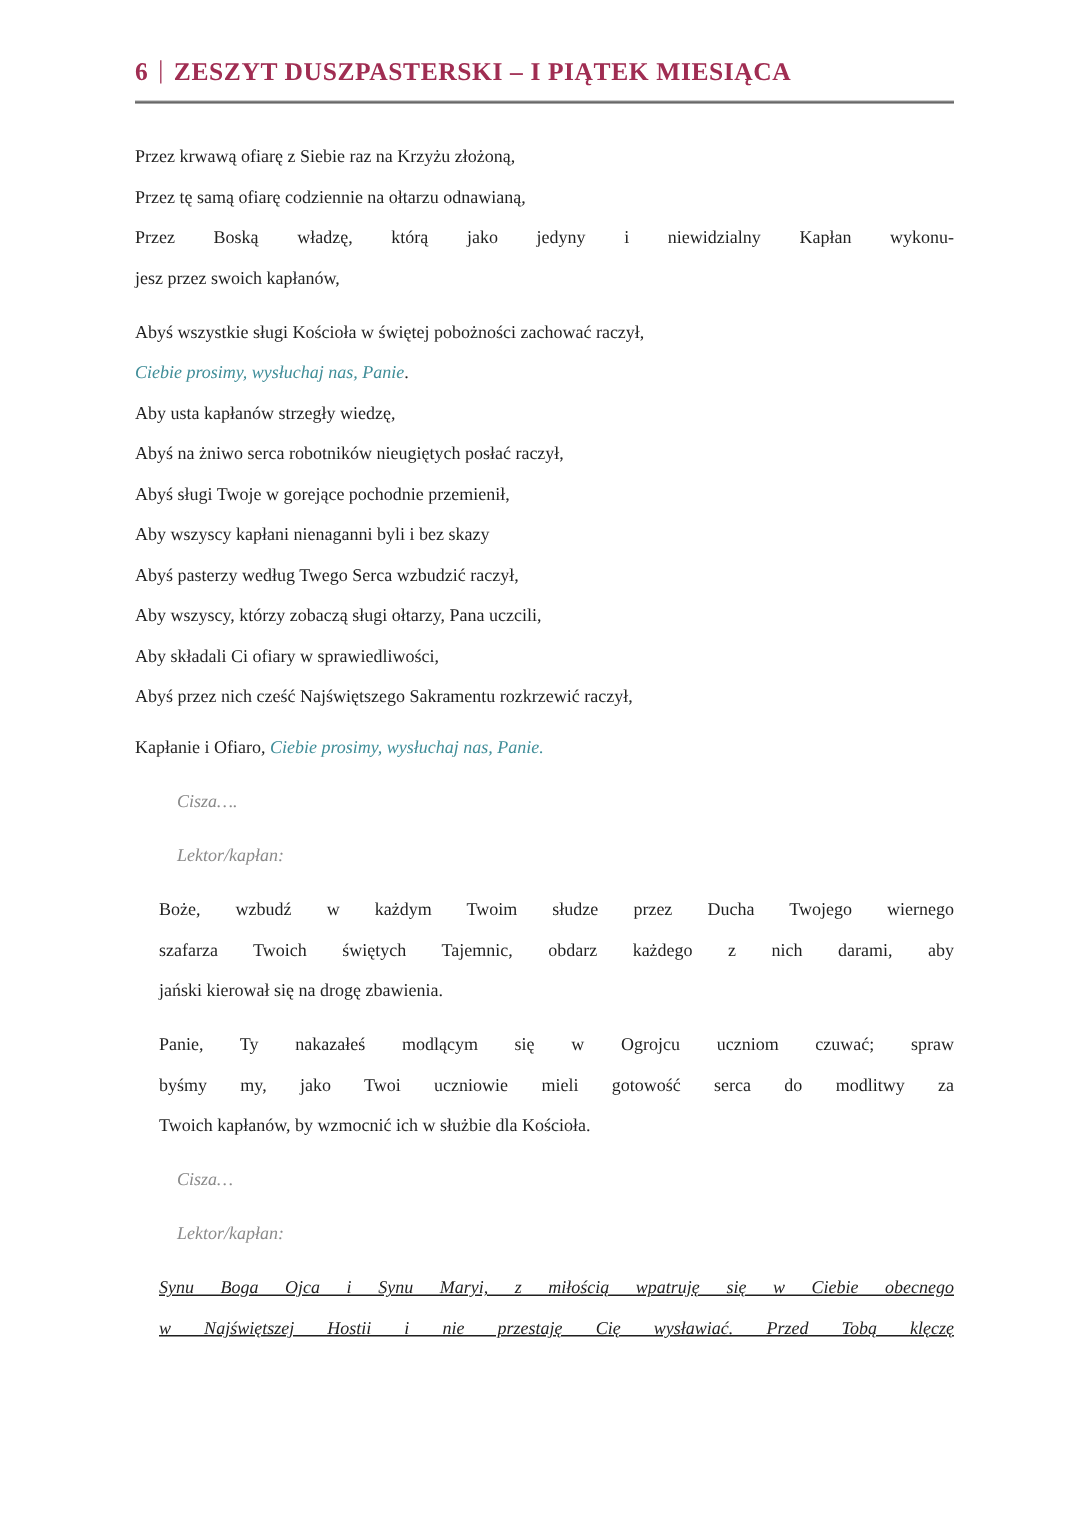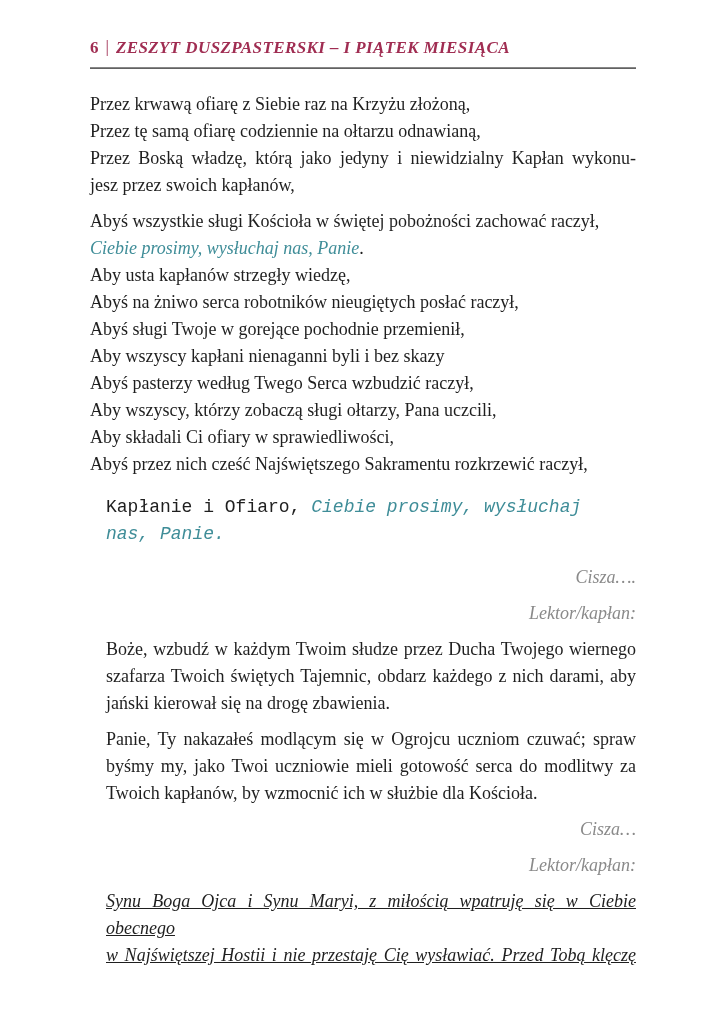--- a/index.html
+++ b/index.html
@@ -20,39 +20,38 @@
     display: flex;
     align-items: baseline;
     gap: 7px;
     color: var(--header-color, #a02d52);
     font-size: 17px;
     line-height: 20px;
     white-space: nowrap;
   }
   .pgnum { font-weight: bold; font-style: normal; }
   .sep   { font-weight: normal; transform: translateY(-1px); }
-  .runtitle { font-style: italic; font-weight: 600; letter-spacing: 0.4px; }
+  .runtitle { font-weight: 600; letter-spacing: 0.4px; }
   .rule {
     height: 2px;
     background: linear-gradient(to bottom, #9a9a9a, #4f4f4f);
     margin-top: 9px;
   }
-  main { margin-top: 22px; font-size: 18px; line-height: 27px; }
+  main { margin-top: 22px; font-size: 12px; line-height: 27px; }
   .line { min-height: 27px; }
   .line.justify { text-align: justify; text-align-last: justify; }
   .seg.body { color: var(--body-color, #1f1f1f); }
   .seg.response { color: var(--response-color, #3f8d98); font-style: italic; }
   .block.verse   { margin: 0 0 9px 0; }
   .block.litany  { margin: 0 0 7px 0; }
-  .block.conclusion { margin: 16px; font-family: Liberation Mono, monospace; }
+  .block.conclusion { margin: 0; }
   .block.rubric {
     color: var(--rubric-color, #8a8a8a);
     font-style: italic;
     margin: 9px 0 9px 28px;
-    text-align: right;
   }
   .block.prose { margin: 0 0 9px 16px; }
   .block.italic-para { font-style: italic; text-decoration: underline; }
   .block.italic-para .seg.body { font-style: italic; }
 </style>
 </head>
 <body>
 
 <div class="page">
   <header class="running-head">

